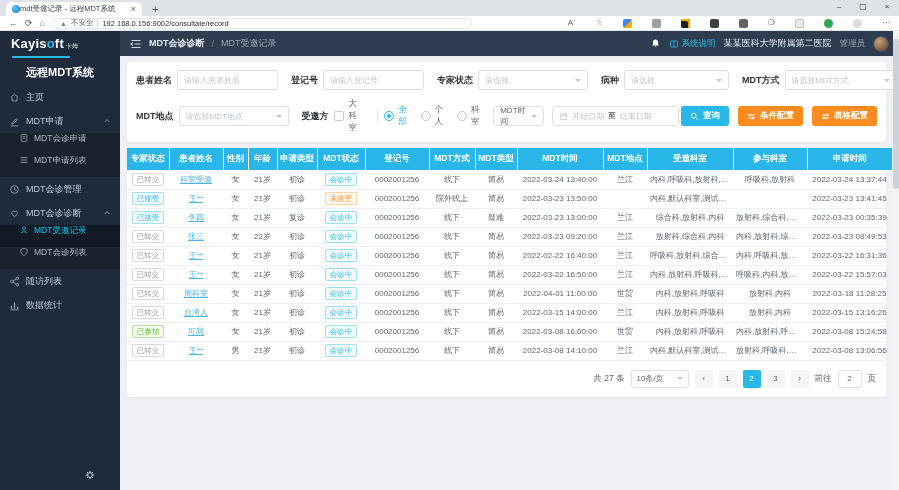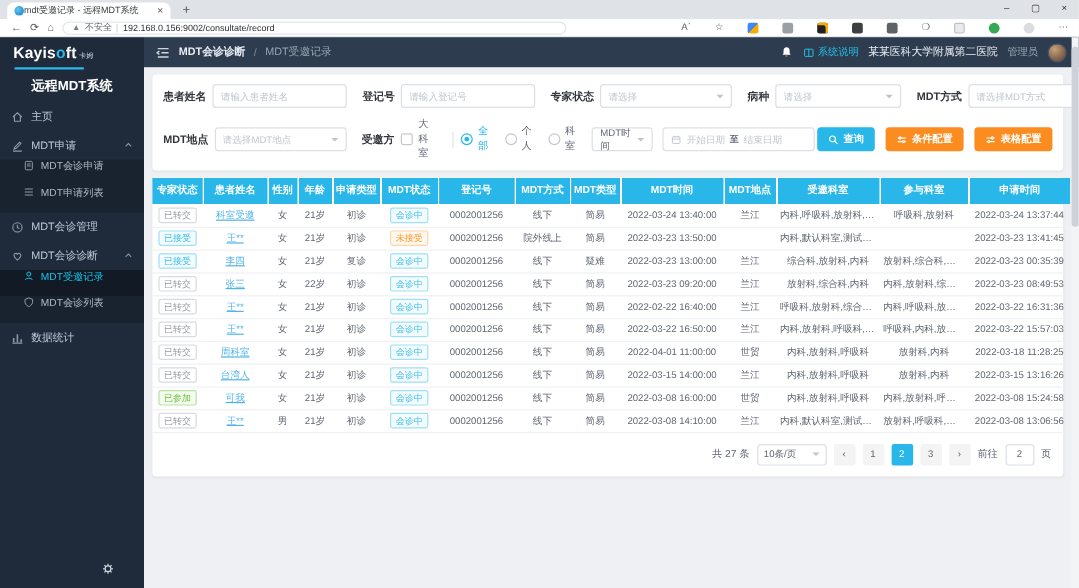--- a/index.html
+++ b/index.html
@@ -58,21 +58,21 @@
   .card { background:#fff; border-radius:3px; box-shadow:0 1px 2px rgba(0,0,0,.05); }
   .filter-card { padding:8px 9px; }
   .f-row { display:flex; align-items:center; }
   .f-row + .f-row { margin-top:8px; }
   .f-group { display:flex; align-items:center; gap:5px; margin-right:13px; }
   .f-label { font-size:9px; color:#33373d; font-weight:700; white-space:nowrap; }
   .f-input { height:20px; border:1px solid #dcdfe6; border-radius:3px; background:#fff; display:flex; align-items:center; gap:4px; padding:0 6px; font-size:8px; }
   .ph { color:#bfc6cf; white-space:nowrap; overflow:hidden; }
   .f-select { justify-content:space-between; }
   .caret-down { width:0; height:0; border-left:3px solid transparent; border-right:3px solid transparent; border-top:3.5px solid #c0c4cc; flex:none; }
-  .w100{width:112px;} .w105{width:105px;} .w110{width:110px;} .w112{width:112px;} .w58{width:56px;}
+  .w100{width:101px;} .w105{width:105px;} .w110{width:110px;} .w112{width:112px;} .w58{width:56px;}
   .checkbox { width:10px; height:10px; border:1px solid #c5c8ce; border-radius:2px; background:#fff; flex:none; }
   .opt-label { font-size:8.5px; color:#5f6672; }
   .vdiv { width:1px; height:13px; background:#e2e4e8; margin:0 6px; }
   .radio { width:10px; height:10px; border:1px solid #c5c8ce; border-radius:50%; background:#fff; display:flex; align-items:center; justify-content:center; flex:none; }
   .radio.on { border-color:#29b7ea; }
   .radio.on .dot { width:4px; height:4px; border-radius:50%; background:#29b7ea; }
   .radio-group { display:flex; align-items:center; gap:4px; margin-right:9px; }
   .radio-group.sel .opt-label { color:#29b7ea; }
   .date-range { width:142px; }
   .date-to { font-size:7.5px; color:#5f6672; font-weight:700; }
@@ -207,20 +207,29 @@
             </svg>
           <span>MDT受邀记录</span>
         </div>
         <div class="m-sub">
           <svg width="10" height="10" viewBox="0 0 12 12" fill="none" stroke="#8f9bab" stroke-width="1">
               <path d="M6 1.5 L9.8 3 V5.8 C9.8 8.4 6 10.4 6 10.4 C6 10.4 2.2 8.4 2.2 5.8 V3 Z"></path>
             </svg>
           <span>MDT会诊列表</span>
         </div>
         <div class="m-item">
+          <svg width="11" height="11" viewBox="0 0 12 12" fill="none" stroke="#8f9bab" stroke-width="1">
+              <circle cx="9" cy="2.6" r="1.4"></circle>
+              <circle cx="3" cy="6" r="1.4"></circle>
+              <circle cx="9" cy="9.4" r="1.4"></circle>
+              <path d="M4.3 5.3 L7.7 3.3 M4.3 6.7 L7.7 8.7"></path>
+            </svg>
+          <span>随访列表</span>
+        </div>
+        <div class="m-item">
           <svg width="11" height="11" viewBox="0 0 12 12" fill="none" stroke="#8f9bab" stroke-width="1.4">
               <path d="M2.6 10 V6.2 M6 10 V2.8 M9.4 10 V7.4"></path>
               <path d="M1.5 10.8 H10.5" stroke-width="1"></path>
             </svg>
           <span>数据统计</span>
         </div>
       </nav>
 
       <span class="gear-btn">
         <svg width="12" height="12" viewBox="0 0 12 12" fill="none" stroke="#cfd6df" stroke-width="1">

